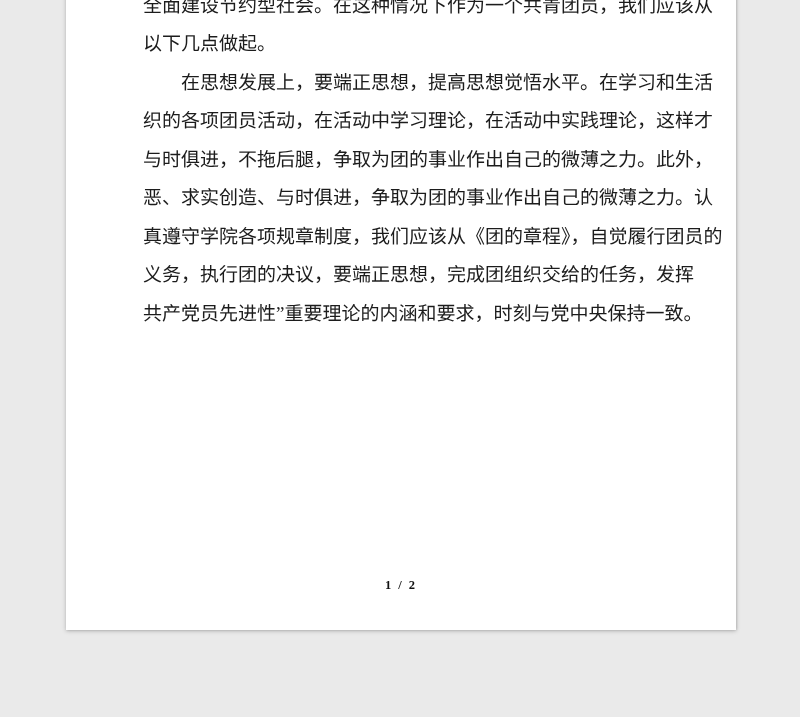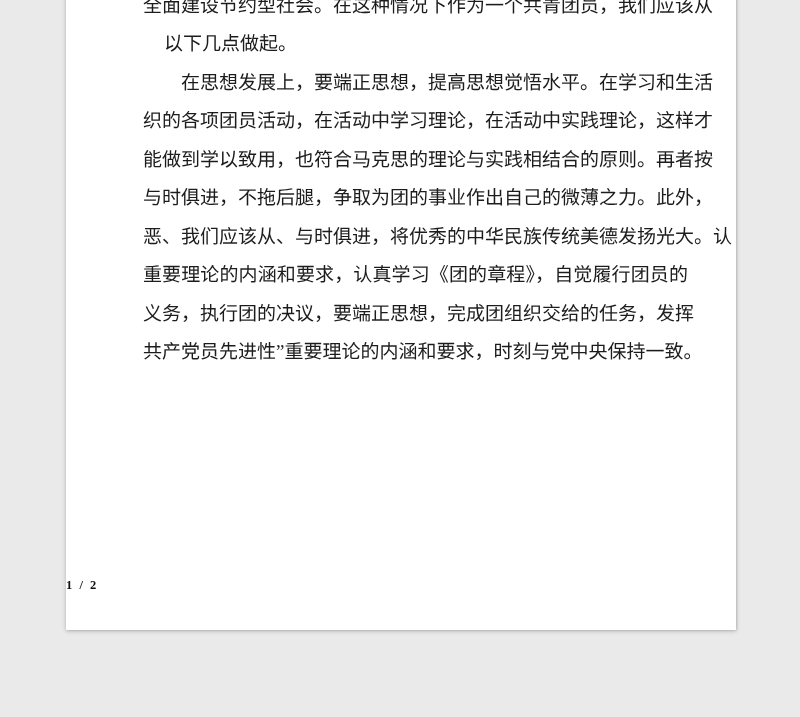--- a/index.html
+++ b/index.html
@@ -35,53 +35,51 @@
   .line {
     height: 38.45px;
     line-height: 38.45px;
     white-space: nowrap;
     text-align: justify;
     text-align-last: justify;
     overflow: visible;
   }
   .line.para-end {
     text-align-last: left;
-    margin-left: 21px;
   }
   .line.indent {
     text-indent: 2em;
   }
   .line.heading {
     text-indent: 2em;
     text-align-last: left;
   }
   .footer {
     position: absolute;
     left: 66px;
     top: 576px;
     width: 670px;
-    text-align: left;
+    text-align: center;
     font-size: 12.5px;
     font-weight: bold;
     color: #111111;
     letter-spacing: 2px;
     line-height: 18px;
   }
 </style>
 </head>
 <body>
 
 <div class="page"></div>
 
 <div class="doc-content">
   <div class="line">全面建设节约型社会。在这种情况下作为一个共青团员，我们应该从</div>
   <div class="line para-end">以下几点做起。</div>
   <div class="line indent">在思想发展上，要端正思想，提高思想觉悟水平。在学习和生活</div>
   <div class="line">织的各项团员活动，在活动中学习理论，在活动中实践理论，这样才</div>
-  <div class="line">能做到学以致用，也符合马克思的理论与实践相结合的原则。再者按</div>
   <div class="line">与时俱进，不拖后腿，争取为团的事业作出自己的微薄之力。此外，</div>
-  <div class="line">恶、我们应该从、与时俱进，将优秀的中华民族传统美德发扬光大。认</div>
-  <div class="line">重要理论的内涵和要求，认真学习《团的章程》，自觉履行团员的</div>
+  <div class="line">恶、求实创造、与时俱进，争取为团的事业作出自己的微薄之力。认</div>
+  <div class="line">真遵守学院各项规章制度，我们应该从《团的章程》，自觉履行团员的</div>
   <div class="line">义务，执行团的决议，要端正思想，完成团组织交给的任务，发挥</div>
   <div class="line">共产党员先进性”重要理论的内涵和要求，时刻与党中央保持一致。</div>
 </div>
 
 <div class="footer">1 / 2</div>
 
 </body></html>

